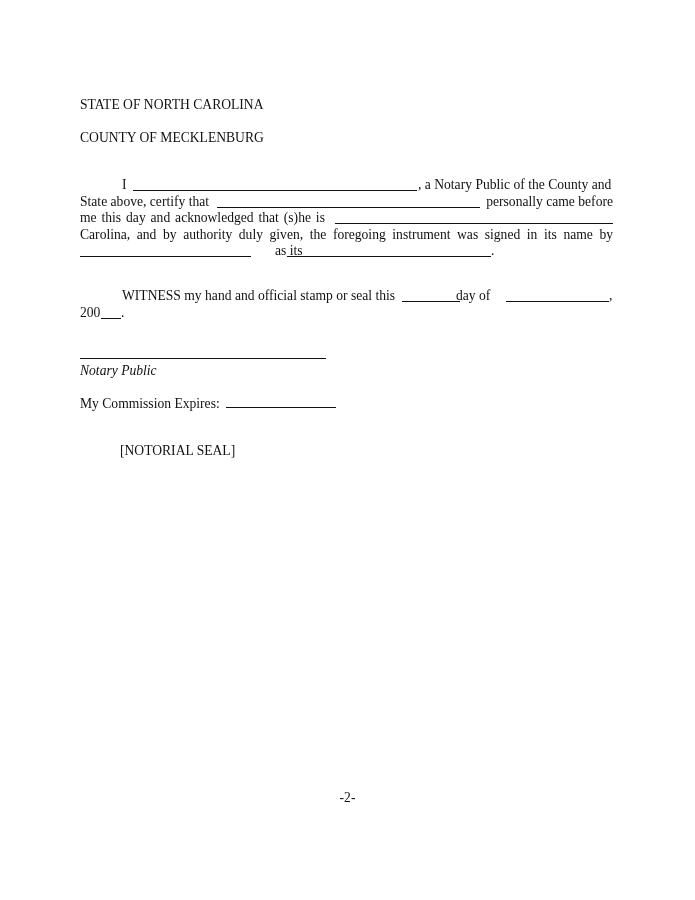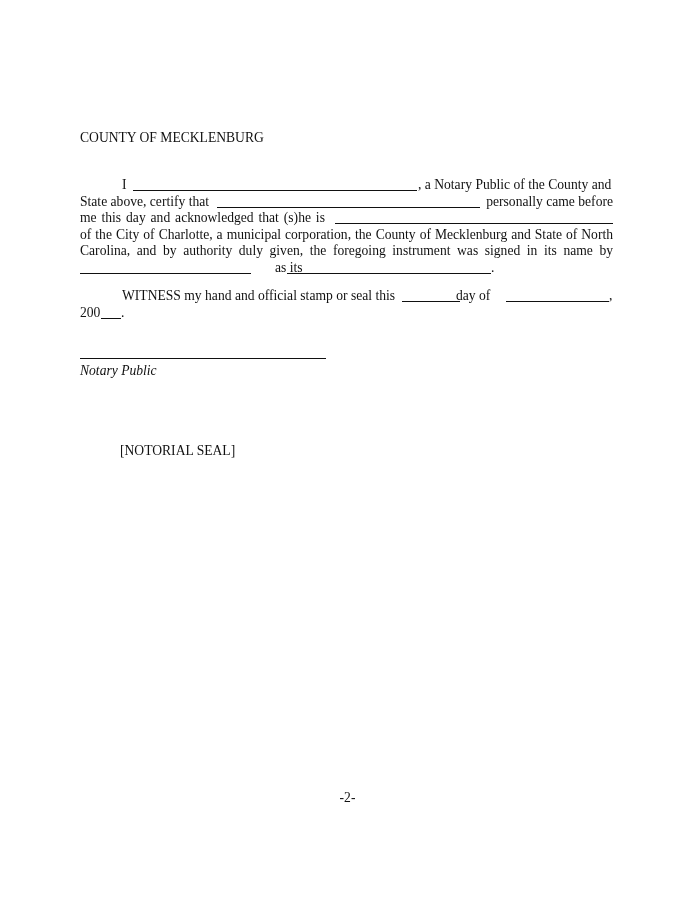--- a/index.html
+++ b/index.html
@@ -57,20 +57,21 @@
     width: 695px;
     text-align: center;
     line-height: 16px;
   }
 </style>
 </head>
 <body>
 
 <div class="page">
 
+  <div class="line" style="top:97px;">STATE OF NORTH CAROLINA</div>
   <div class="line" style="top:130px;">COUNTY OF MECKLENBURG</div>
 
   <div class="para" style="top:177px;">
 
     <div class="pline">
       <span class="abs" style="left:42px;">I</span>
       <span class="abs blank" style="left:53px; width:284px; top:2px;"></span>
       <span class="abs" style="left:338px;text-align:right;">, a Notary Public of the County and</span>
     </div>
 
@@ -78,23 +79,20 @@
       <span class="abs" style="left:0;">State above, certify that</span>
       <span class="abs blank" style="left:137px; width:263px; top:2px;"></span>
       <span class="abs" style="right:0;">personally came before</span>
     </div>
 
     <div class="pline">
       <span class="abs" style="left:0; word-spacing:1.5px;">me this day and acknowledged that (s)he is</span>
       <span class="abs blank" style="left:255px; width:278px; top:2px;"></span>
     </div>
 
-    <div class="pline">
-      <span class="abs" style="left:0; width:533px; text-align:justify; text-align-last:justify;">of the City of Charlotte, a municipal corporation, the County of Mecklenburg and State of North</span>
-    </div>
 
     <div class="pline">
       <span class="abs" style="left:0; width:533px; text-align:justify; text-align-last:justify;">Carolina, and by authority duly given, the foregoing instrument was signed in its name by</span>
     </div>
 
     <div class="pline">
       <span class="abs blank" style="left:0; width:171px; top:2px;"></span>
       <span class="abs" style="left:175px;margin-left:20px;">as its</span>
       <span class="abs blank" style="left:207px; width:204px; top:2px;"></span>
       <span class="abs" style="left:411px;">.</span>
@@ -112,17 +110,21 @@
     <div class="pline">
       <span class="abs" style="left:0;">200</span>
       <span class="abs blank" style="left:21px; width:20px; top:2px;"></span>
       <span class="abs" style="left:41px;">.</span>
     </div>
   </div>
 
   <div class="abs blank" style="left:80px; top:347px; width:246px;"></div>
   <div class="line" style="top:363px;font-style:italic;">Notary Public</div>
 
+  <div class="line" style="top:396px;">
+    <span>My Commission Expires:</span>
+    <span class="blank" style="width:110px; margin-left:3px;"></span>
+  </div>
 
   <div class="line" style="top:443px;margin-left:40px;">[NOTORIAL SEAL]</div>
 
   <div class="page-num">-2-</div>
 </div>
 
 </body></html>

